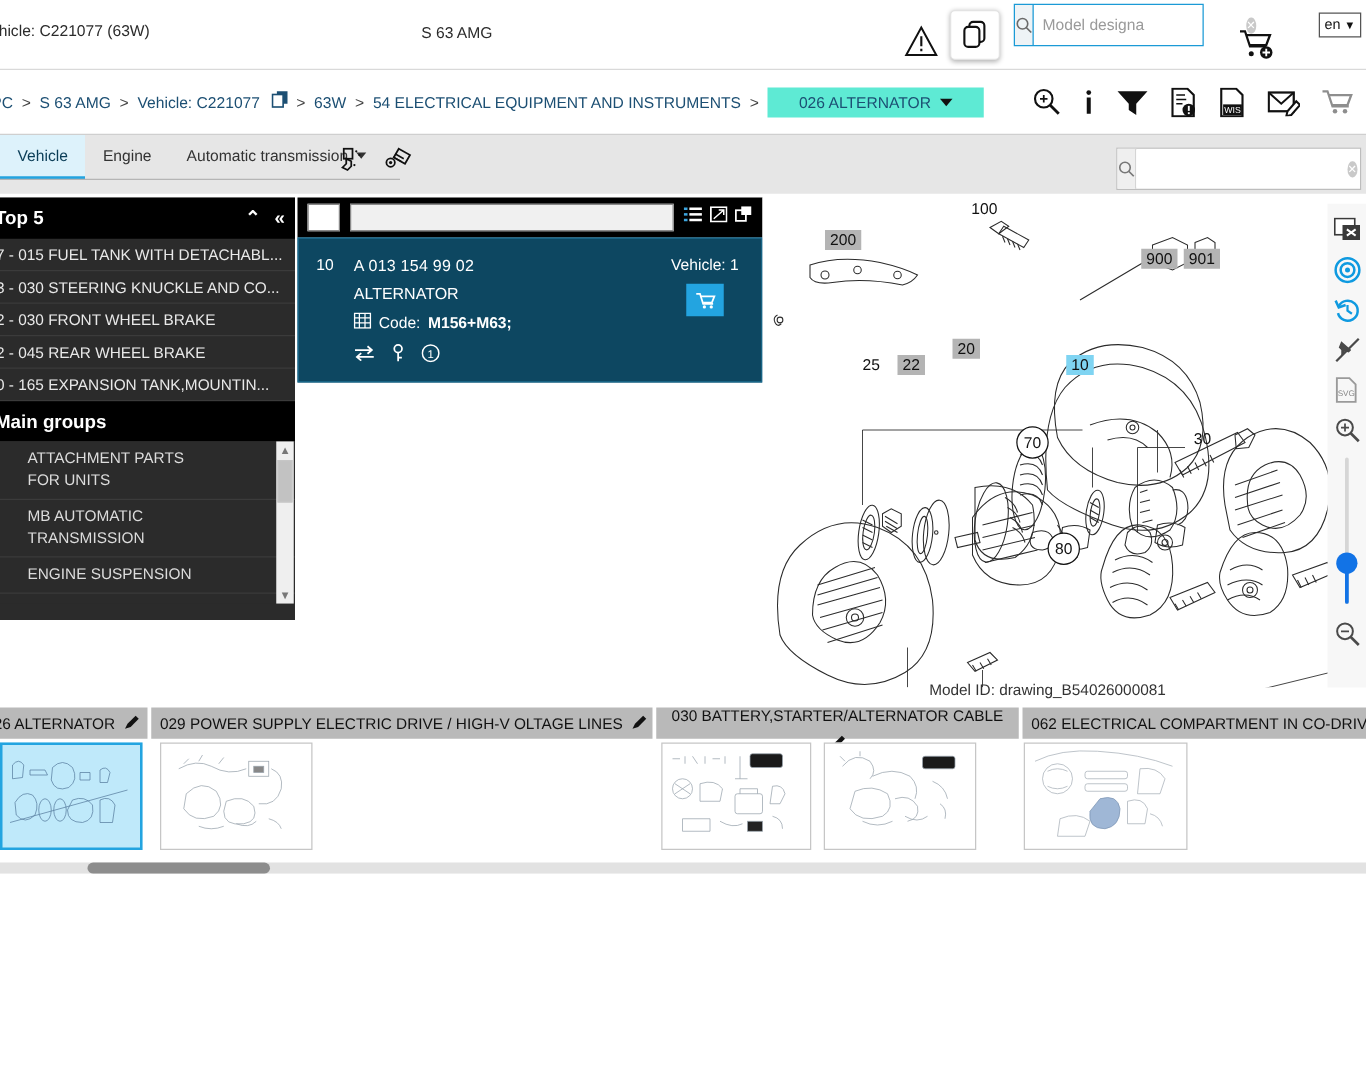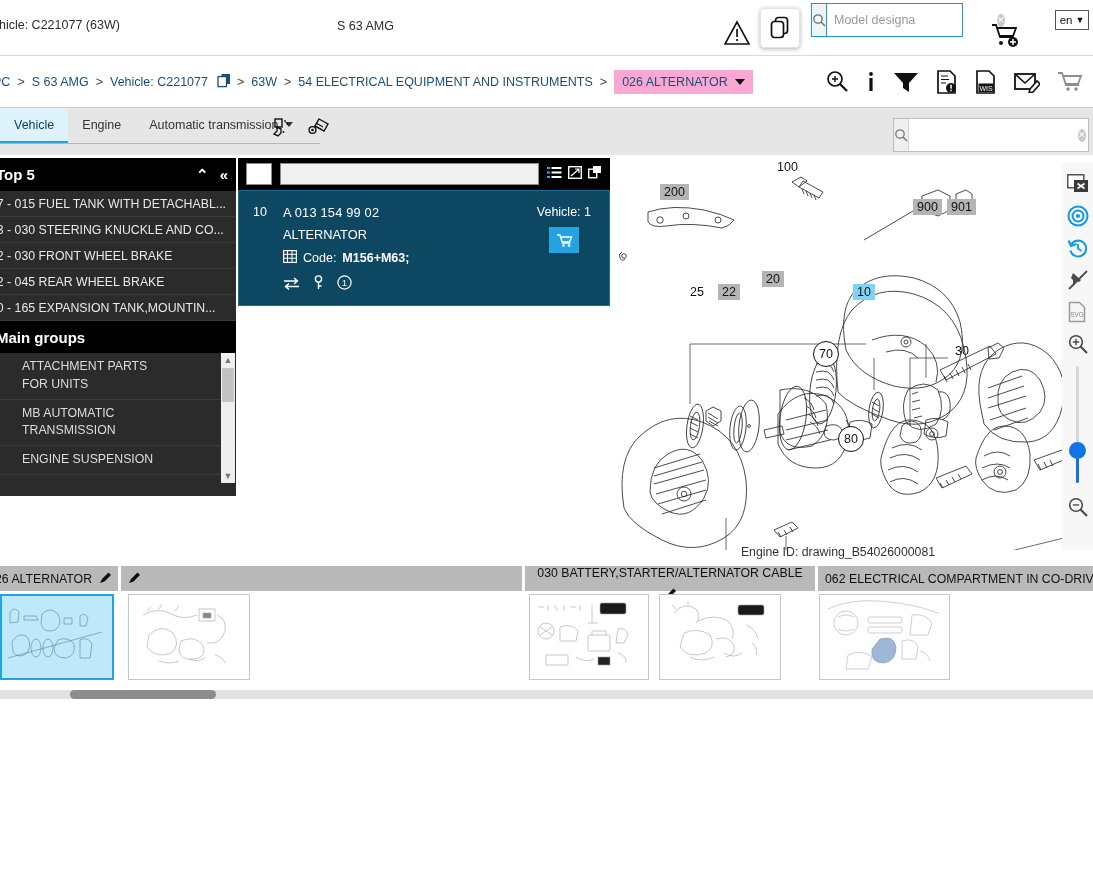--- a/index.html
+++ b/index.html
@@ -56,21 +56,21 @@
 
   
   .crumbbar {
     position:absolute; left:0; top:56px; width:1093px; height:52px;
     background:#fff; border-bottom:1px solid #cfcfcf;
   }
   .crumbs { position:absolute; left:-12px; top:0; height:52px; display:flex; align-items:center; white-space:nowrap; }
   .crumbs .c { font-size:12.5px; color:#1c4f73; padding:0 5px; cursor:pointer; }
   .crumbs .sep { font-size:12.5px; color:#444; padding:0 2px; }
   .crumbs .active {
-    background:#f9a8d4; padding:5px 8px; font-size:12.5px; color:#1c4f73;
+    background:#5eead4; padding:5px 25px; font-size:12.5px; color:#1c4f73;
     display:flex; align-items:center; gap:7px; cursor:pointer; margin-left:5px;
   }
   .caret-d { width:0;height:0;border-left:5px solid transparent;border-right:5px solid transparent;border-top:6px solid #111; }
   .crumb-icons { position:absolute; right:10px; top:0; height:52px; display:flex; align-items:center; gap:17px; }
   .crumb-icons .ci { cursor:pointer; display:flex; align-items:center; }
 
   
   .tabbar {
     position:absolute; left:0; top:108px; width:1093px; height:47px; background:#e6e6e6;
   }
@@ -601,21 +601,21 @@
     <div class="callout" style="left:243px; top:127px;"><span class="cobox hl">10</span></div>
     <div class="callout" style="left:345px; top:186px;"><span>30</span></div>
     <div class="callout" style="left:203px; top:183px;">
         <span class="cocircle">70</span>
       </div>
     <div class="callout" style="left:228px; top:268px;">
         <span class="cocircle">80</span>
       </div>
   </div>
 
-  <div class="imgid">Engine ID: drawing_B54026000081</div>
+  <div class="imgid">Model ID: drawing_B54026000081</div>
 
   <div class="rtools">
     <div class="b" style="margin-top:5px;">
       <svg width="22" height="20" viewBox="0 0 22 20">
           <rect x="0.8" y="0.8" width="16" height="13" fill="#fff" stroke="#3a3a3a" stroke-width="1.3"></rect>
           <rect x="7" y="6" width="14" height="12" fill="#3a3a3a"></rect>
           <path d="M10.5 9.5 l7 5 M17.5 9.5 l-7 5" stroke="#fff" stroke-width="1.6"></path>
         </svg>
     </div>
     <div class="b">
@@ -669,20 +669,21 @@
     <div class="ts-tabs">
       <div class="ts-tab first" style="width:130px;">
         <span>26 ALTERNATOR</span>
         <span class="pen">
           <svg width="13" height="13" viewBox="0 0 13 13">
               <path d="M1 12 L3 8 L9.5 1.5 l2.5 2.5 L5.5 10.5 Z" fill="#111"></path>
             </svg>
         </span>
       </div>
       <div class="ts-tab" style="width:401px;">
+        <span>029 POWER SUPPLY ELECTRIC DRIVE / HIGH-V OLTAGE LINES</span>
         <span class="pen">
           <svg width="13" height="13" viewBox="0 0 13 13">
               <path d="M1 12 L3 8 L9.5 1.5 l2.5 2.5 L5.5 10.5 Z" fill="#111"></path>
             </svg>
         </span>
       </div>
       <div class="ts-tab" style="width:290px;flex-direction:column;">
         <span>030 BATTERY,STARTER/ALTERNATOR CABLE</span>
         <span class="pen">
           <svg width="13" height="13" viewBox="0 0 13 13">

